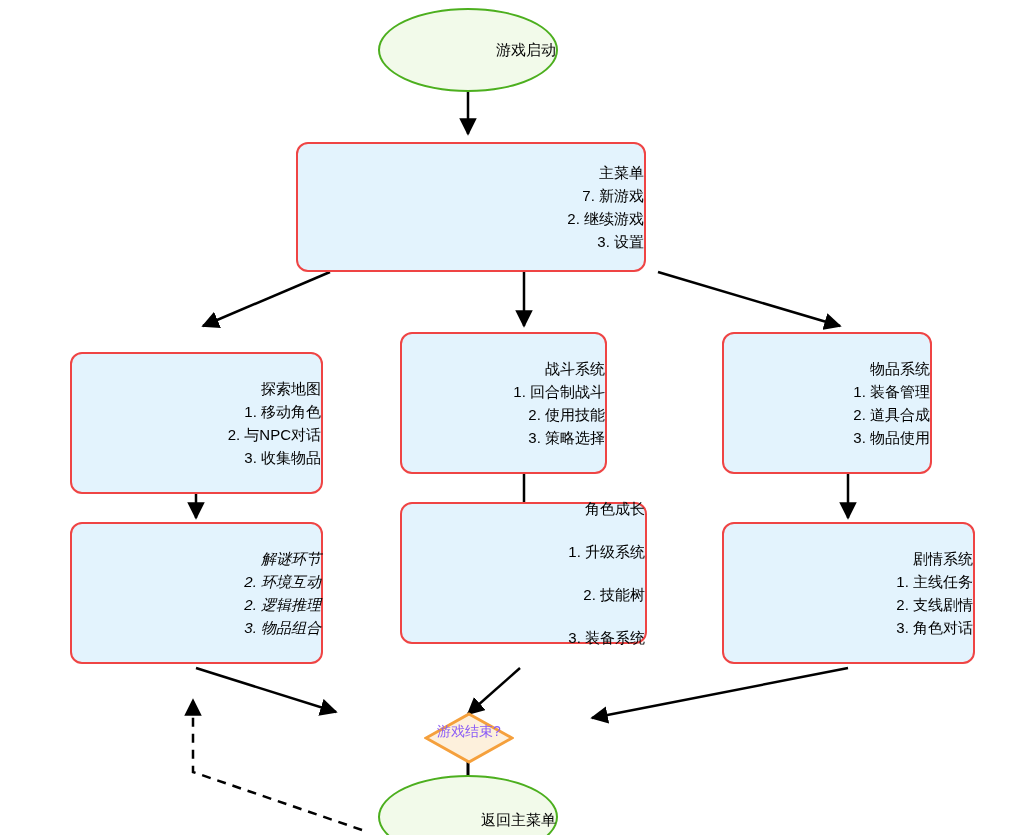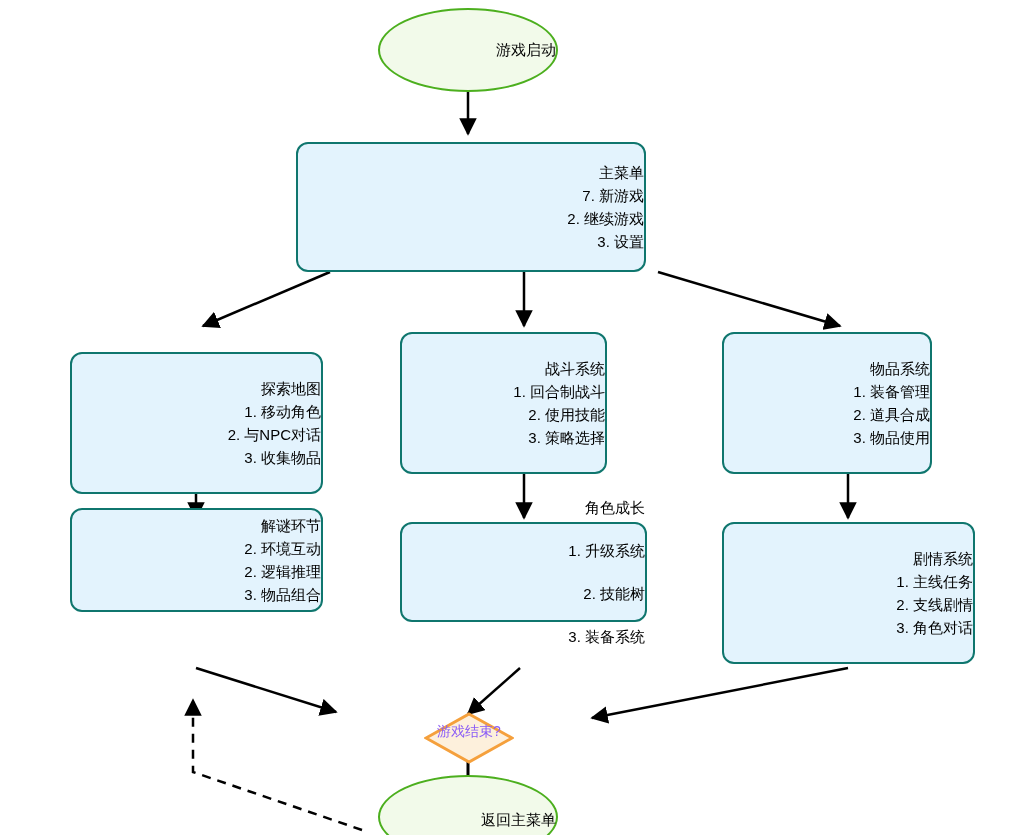--- a/index.html
+++ b/index.html
@@ -30,21 +30,21 @@
     box-sizing: border-box;
     display: flex;
     flex-direction: column;
     align-items: flex-end;
     justify-content: center;
     text-align: center;
     color: #000000;
   }
   .node.process {
     background: #e3f3fd;
-    border: 2px solid #0f766e;
+    border: 2px solid #ef4444;
     border-radius: 12px;
   }
   .node.terminator {
     background: #f2faea;
     border: 2px solid #4caf1e;
     border-radius: 50%;
   }
   .node-title {
     font-size: 15px;
     line-height: 1.55;
@@ -145,28 +145,28 @@
     <div class="node-item">3. 策略选择</div>
   </div>
 
   <div class="node process" style="left:722px; top:332px; width:210px; height:142px;">
     <div class="node-title">物品系统</div>
     <div class="node-item">1. 装备管理</div>
     <div class="node-item">2. 道具合成</div>
     <div class="node-item">3. 物品使用</div>
   </div>
 
-  <div class="node process" style="left:70px; top:508px; width:253px; height:104px;">
+  <div class="node process" style="left:70px; top:522px; width:253px; height:142px;font-style:italic;">
     <div class="node-title">解谜环节</div>
     <div class="node-item">2. 环境互动</div>
     <div class="node-item">2. 逻辑推理</div>
     <div class="node-item">3. 物品组合</div>
   </div>
 
-  <div class="node process" style="left:400px; top:522px; width:247px; height:100px;gap:20px;">
+  <div class="node process" style="left:400px; top:502px; width:247px; height:142px;gap:20px;">
     <div class="node-title">角色成长</div>
     <div class="node-item">1. 升级系统</div>
     <div class="node-item">2. 技能树</div>
     <div class="node-item">3. 装备系统</div>
   </div>
 
   <div class="node process" style="left:722px; top:522px; width:253px; height:142px;">
     <div class="node-title">剧情系统</div>
     <div class="node-item">1. 主线任务</div>
     <div class="node-item">2. 支线剧情</div>

